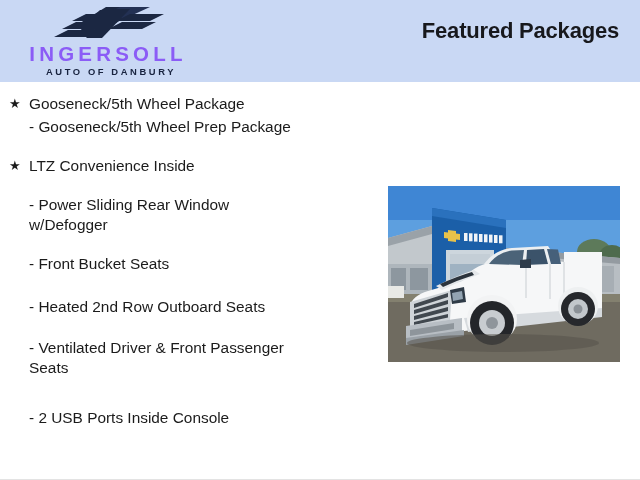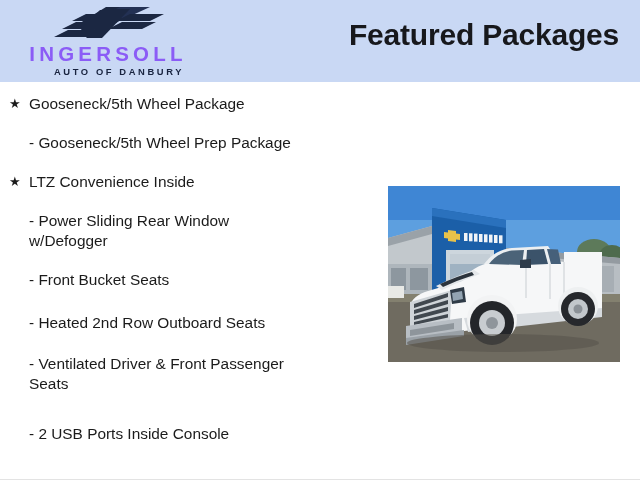--- a/index.html
+++ b/index.html
@@ -48,38 +48,38 @@
     text-align: center;
     font-size: 20.5px;
     font-weight: bold;
     letter-spacing: 4.2px;
     color: #8b5cf6;
     line-height: 1;
     text-indent: 4px;
   }
   #logo-tagline {
     position: absolute;
-    left: 12px;
+    left: 4px;
     top: 65px;
     width: 212px;
     text-align: center;
     font-size: 9.4px;
     font-weight: bold;
     letter-spacing: 2.6px;
     color: #18233f;
     line-height: 1;
     text-indent: 2px;
   }
 
   
   #page-title {
     position: absolute;
     right: 21px;
     top: 18px;
-    font-size: 30px;
+    font-size: 22px;
     font-weight: bold;
     color: #17181c;
     letter-spacing: -0.2px;
     white-space: nowrap;
   }
 
   
   #feature-list {
     position: absolute;
     left: 0;
@@ -160,21 +160,21 @@
   <div id="logo-tagline">AUTO OF DANBURY</div>
 </div>
 
 <div id="page-title">Featured Packages</div>
 
 <div id="feature-list">
     <div class="feature-row level-top" style="margin-top: 12px;">
       <span class="bullet-star">★</span>
       <span class="row-text">Gooseneck/5th Wheel Package</span>
     </div>
-    <div class="feature-row level-sub" style="margin-top: 19px;">
+    <div class="feature-row level-sub" style="margin-top: 3px;">
       <span class="row-text">- Gooseneck/5th Wheel Prep Package</span>
     </div>
     <div class="feature-row level-top" style="margin-top: 19px;">
       <span class="bullet-star">★</span>
       <span class="row-text">LTZ Convenience Inside</span>
     </div>
     <div class="feature-row level-sub" style="margin-top: 19px;">
       <span class="row-text">- Power Sliding Rear Window
 w/Defogger</span>
     </div>

